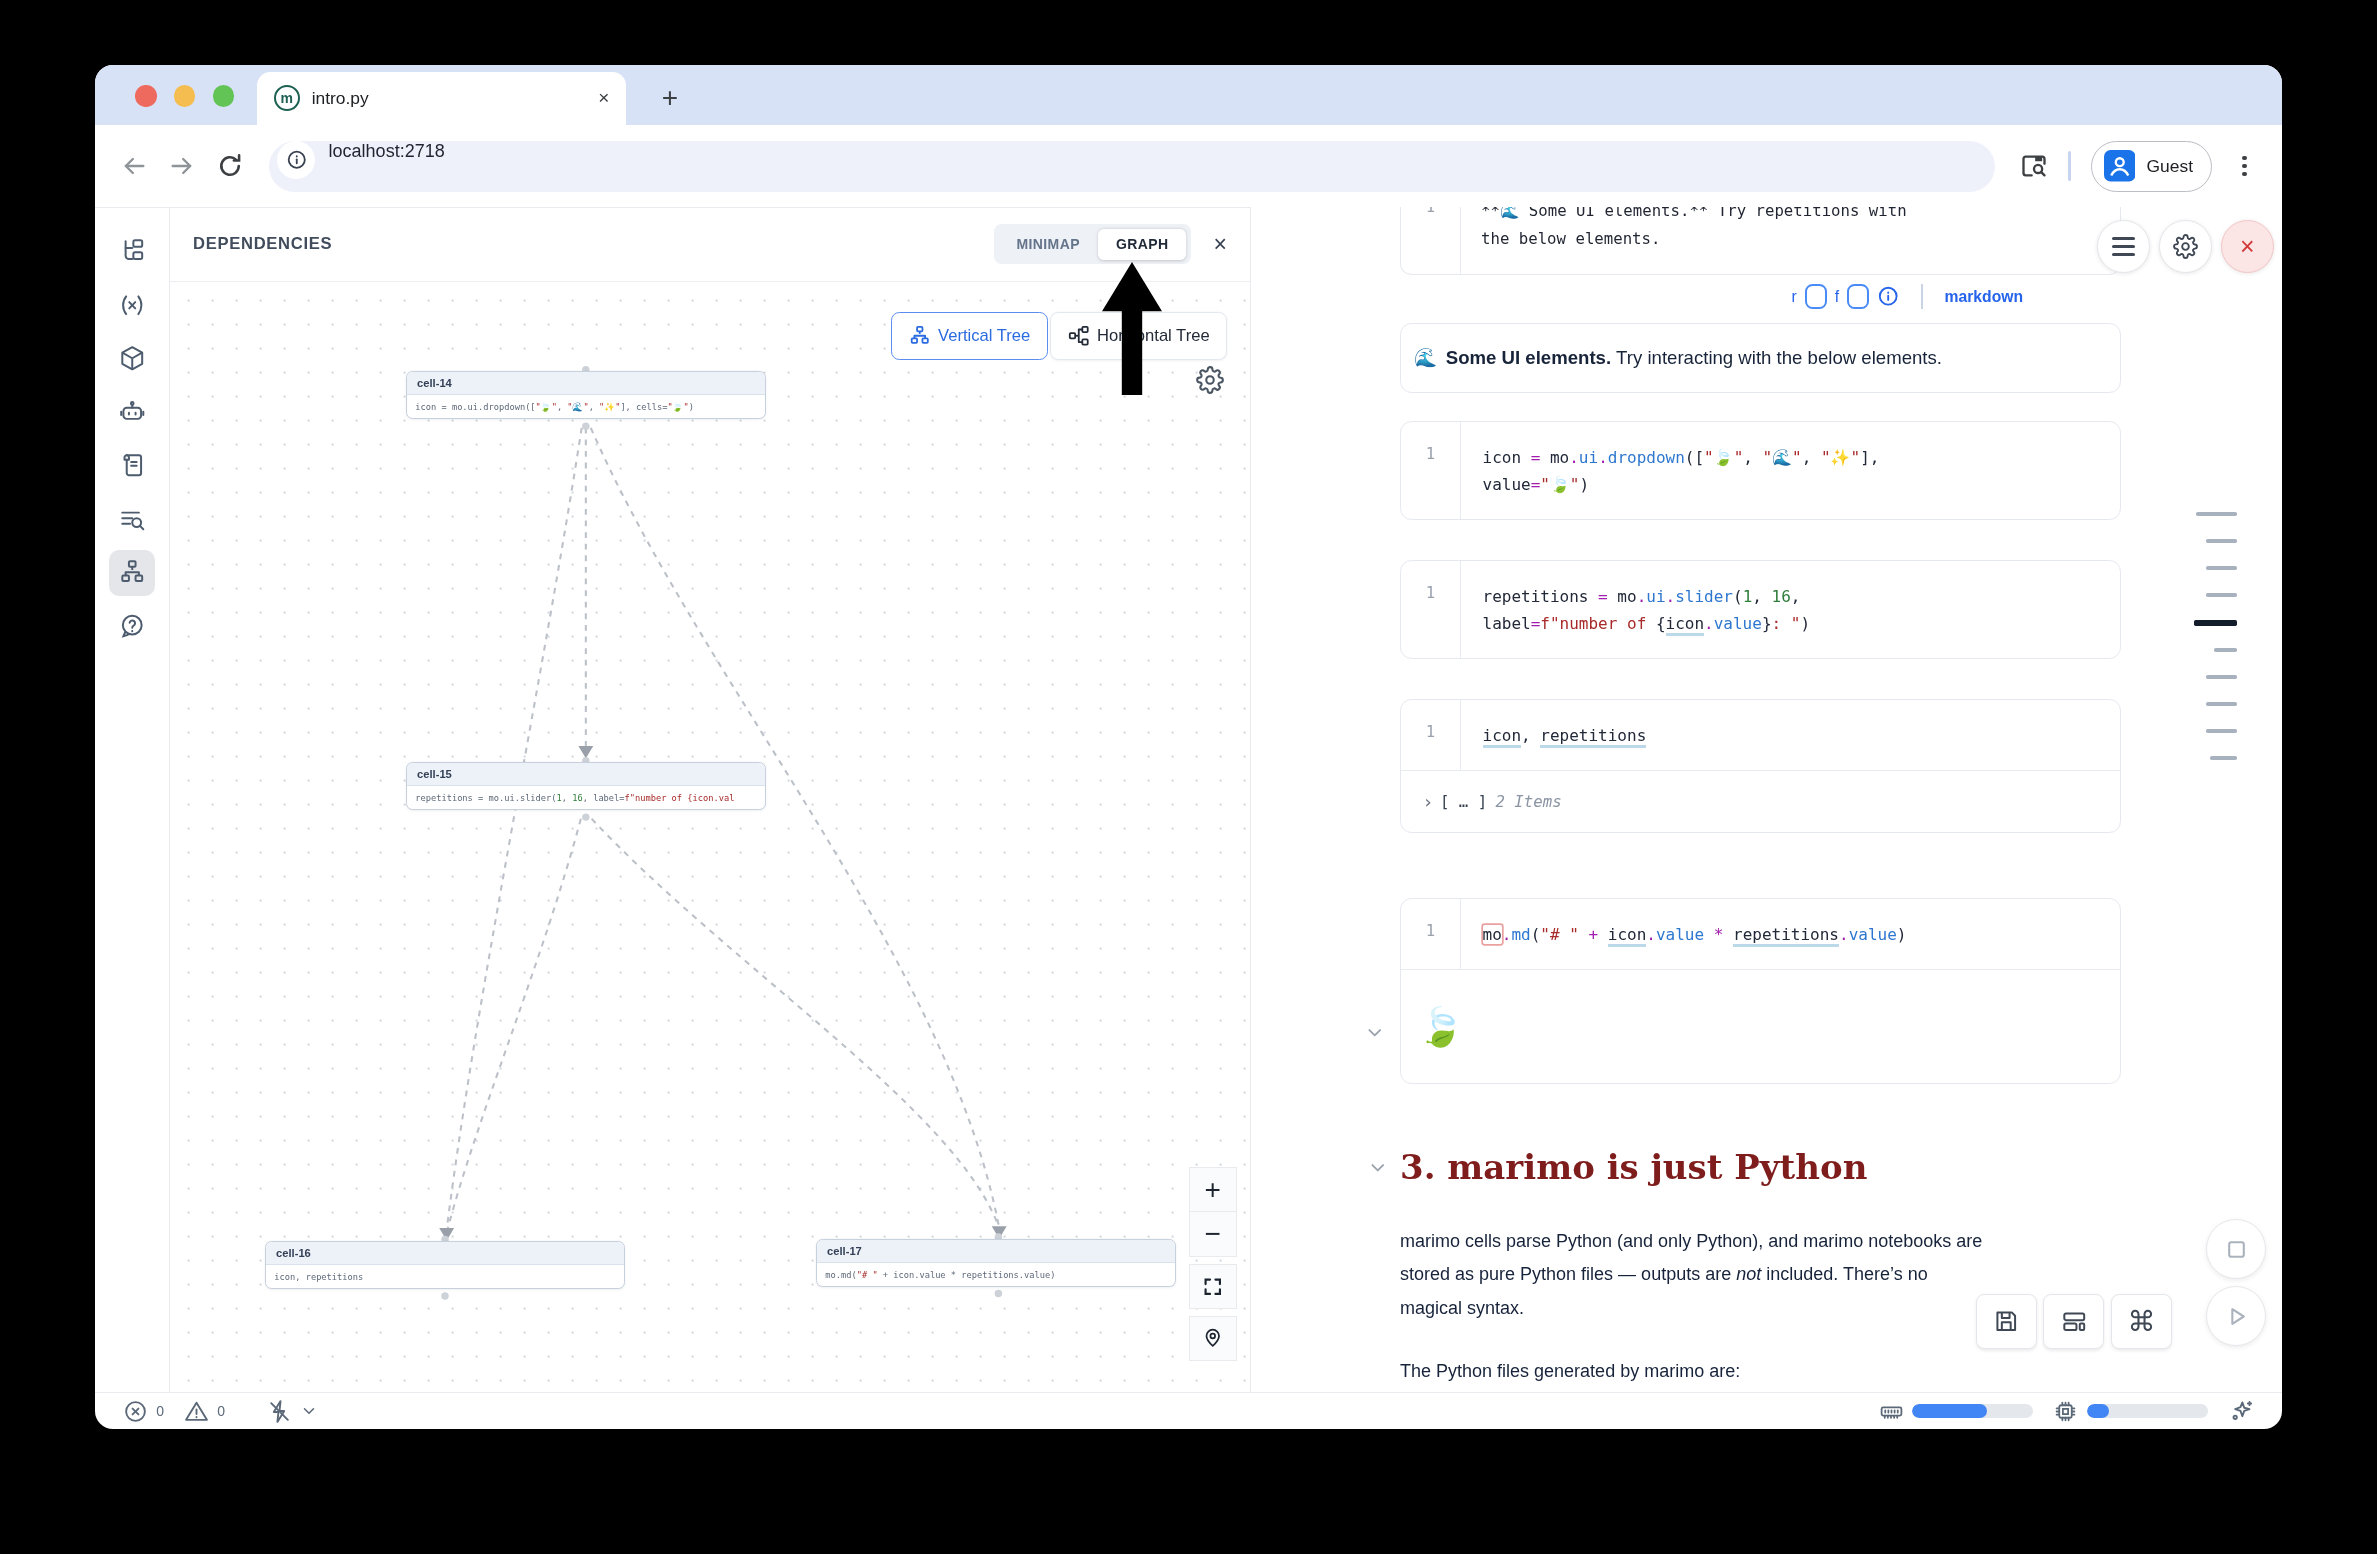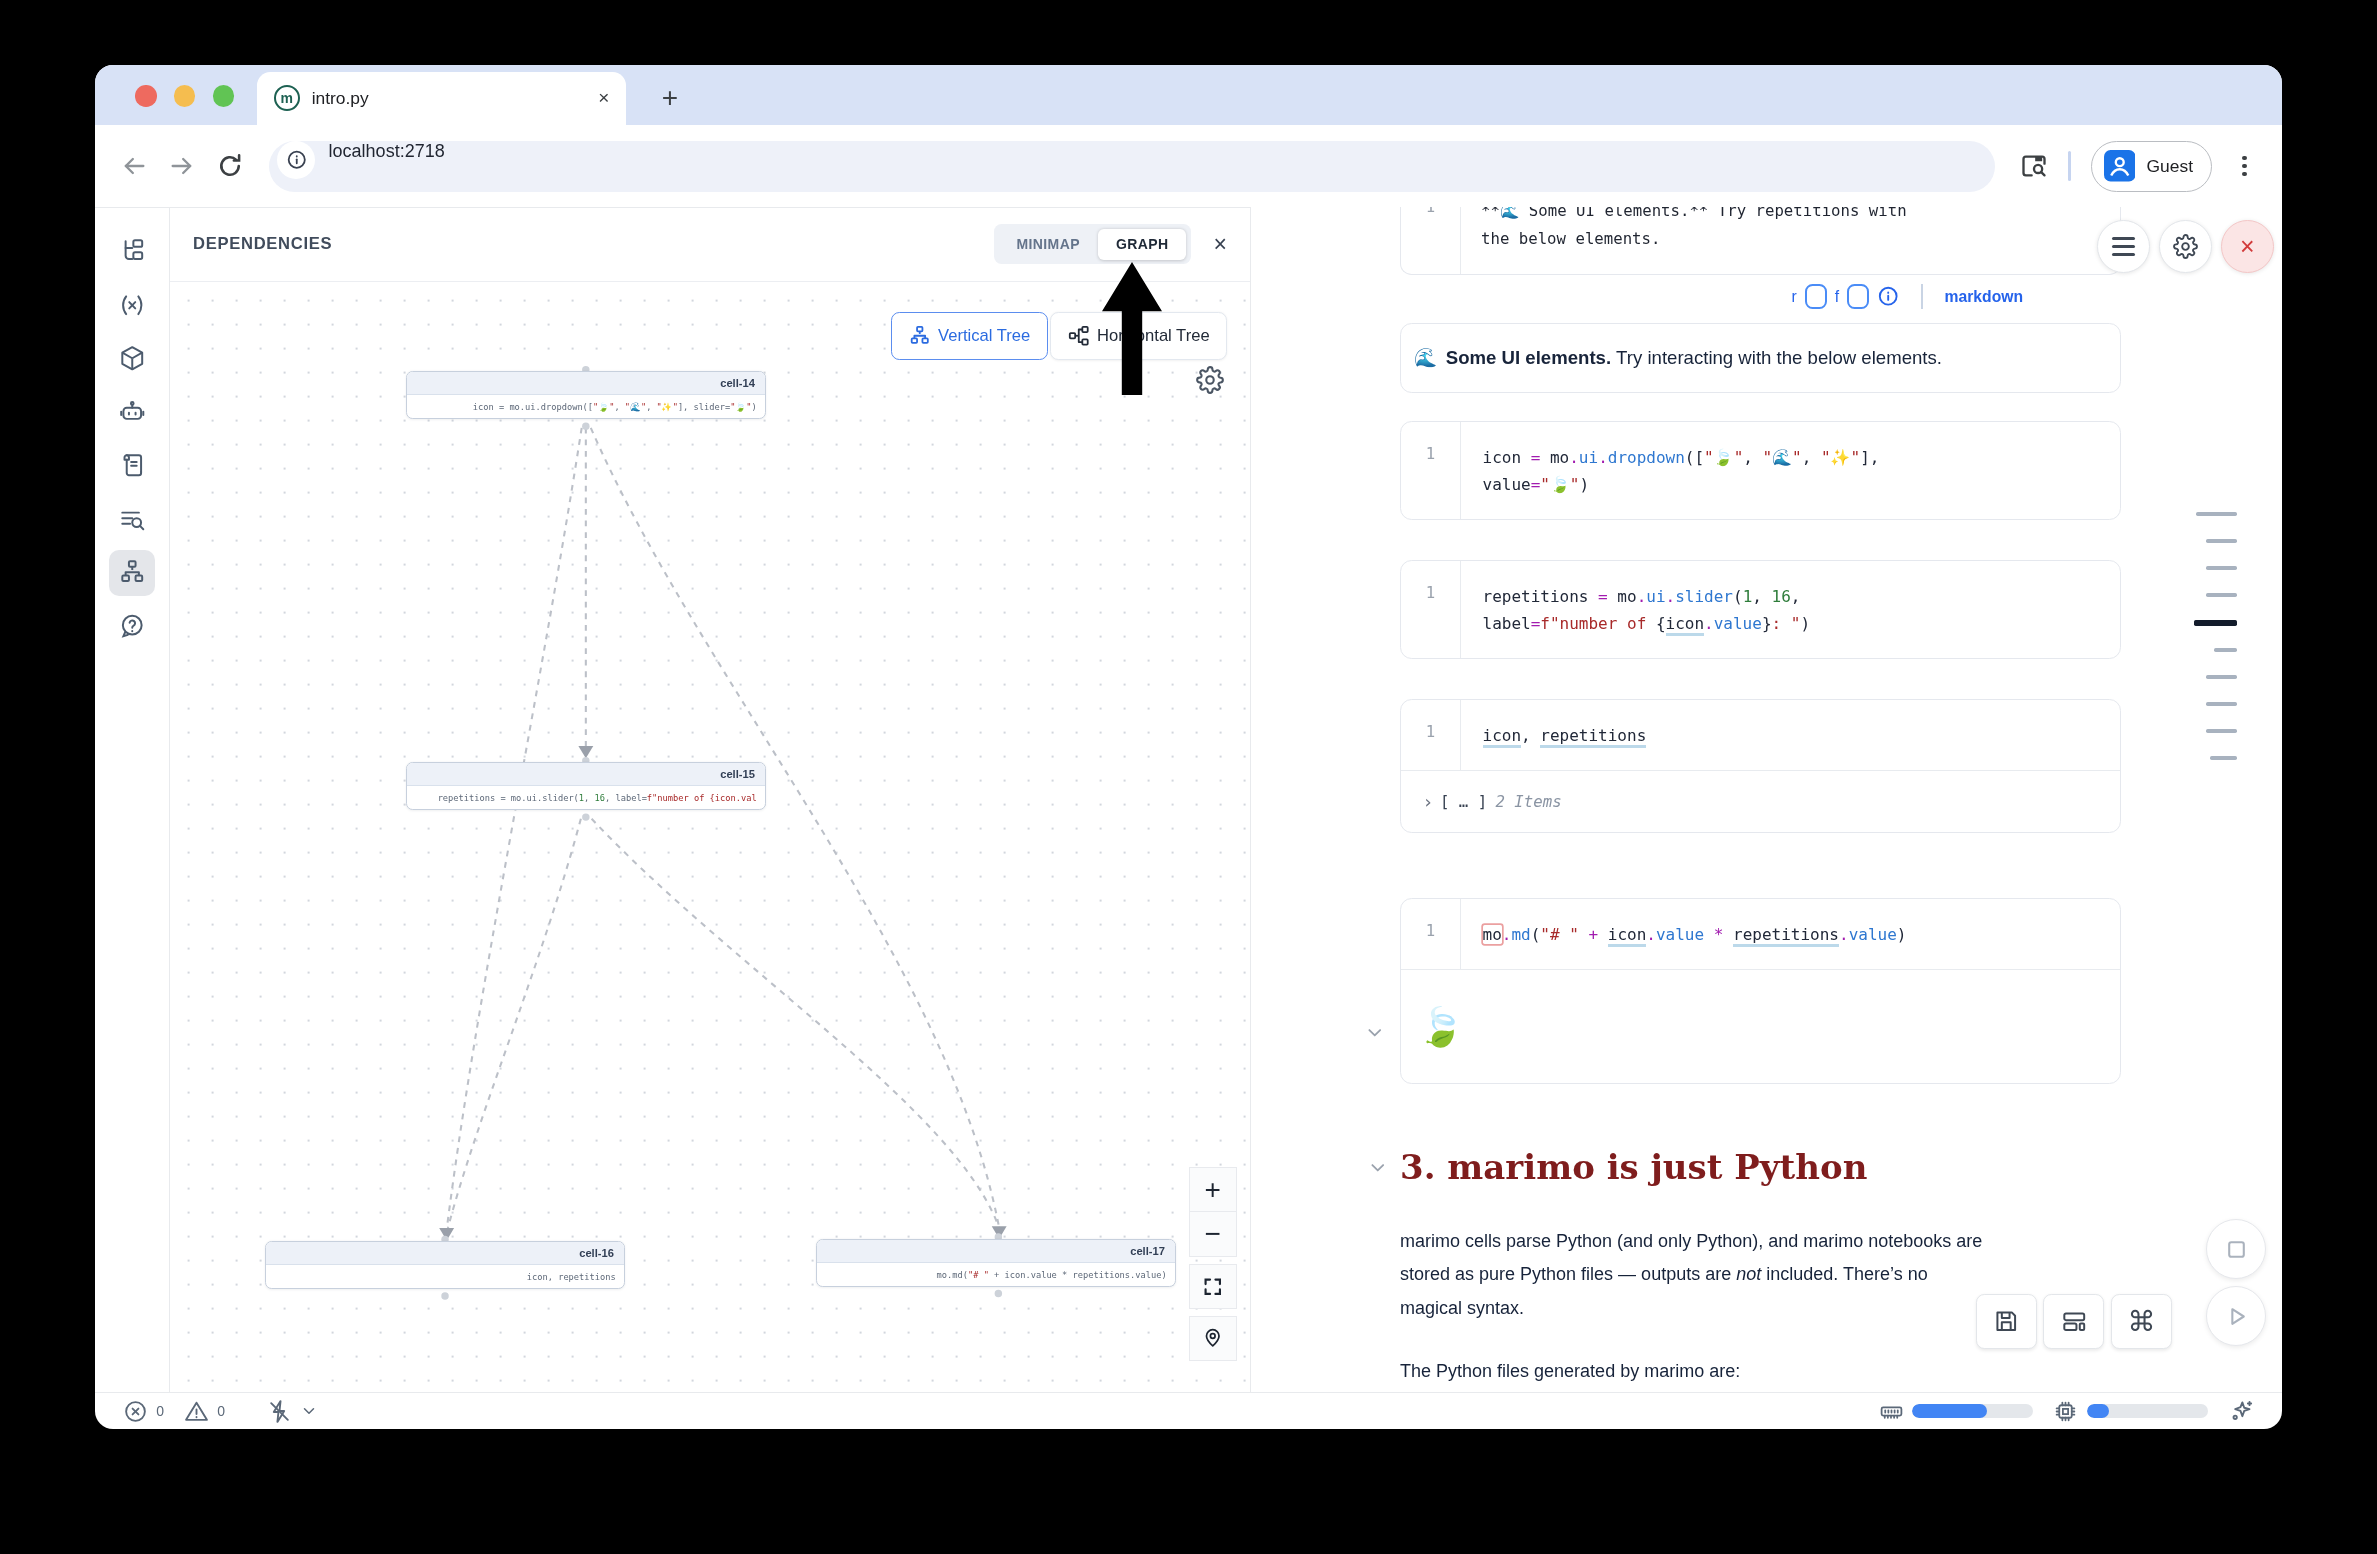--- a/index.html
+++ b/index.html
@@ -56,21 +56,21 @@
   .canvas{flex:1;position:relative;overflow:hidden;
     background-image:radial-gradient(circle,#d2d6dd 1.3px,transparent 1.5px);
     background-size:24px 24px;background-position:6.6px 6.6px;}
   .treebtn{position:absolute;height:48px;border-radius:8.3px;background:#fff;display:flex;
     align-items:center;gap:8px;padding:0 16.6px;font-size:16.6px;box-sizing:border-box;}
   .vt{left:721px;top:30px;border:1.7px solid #5b8def;color:#2b6be0;}
   .ht{left:880px;top:30px;border:1.7px solid #e3e8ef;color:#232b38;box-shadow:0 0.8px 2.5px rgba(0,0,0,.06);}
   .gearbtn{position:absolute;left:1026px;top:84px;color:#4a5563;}
   .edges{position:absolute;left:0;top:0;width:1081px;height:1110px;}
   .node{position:absolute;width:360px;background:#fff;border:1.2px solid #c7d0dd;border-radius:6.6px;
-    overflow:hidden;box-shadow:0 0.8px 2.5px rgba(30,40,60,.07);box-sizing:border-box;text-align:right;}
+    overflow:hidden;box-shadow:0 0.8px 2.5px rgba(30,40,60,.07);box-sizing:border-box;}
   .node-h{background:#edf1f8;padding:5px 10px;font-size:11.2px;font-weight:bold;color:#323f55;
     border-bottom:0.8px solid #d9e1ec;}
   .node-b{padding:6.6px 8.3px;font-family:"DejaVu Sans Mono",monospace;font-size:8.7px;color:#5d6878;
     white-space:nowrap;overflow:hidden;}
   .node-b .tk-p{color:#5d6878}
   .n14{left:236px;top:89px}.n15{left:236px;top:480px}.n16{left:95px;top:959px}.n17{left:646px;top:957px}
   .zoomctl{position:absolute;right:13.3px;bottom:31.5px;display:flex;flex-direction:column;}
   .zbtn{width:48px;height:45px;background:#fafbfc;border:0.8px solid #e8eaee;display:flex;align-items:center;
     justify-content:center;color:#1c2430;font-size:28px;box-sizing:border-box;}
   .zbtn+.zbtn{border-top:none}
@@ -373,21 +373,21 @@
         </div>
         <span class="gearbtn">
           <svg width="28" height="28" viewBox="0 0 24 24" fill="none" stroke="currentColor" stroke-width="1.8" stroke-linejoin="round">
               <circle cx="12" cy="12" r="3.2"></circle>
               <path d="M19.4 15a1.7 1.7 0 0 0 .34 1.87l.06.06a2 2 0 1 1-2.83 2.83l-.06-.06a1.7 1.7 0 0 0-1.87-.34 1.7 1.7 0 0 0-1 1.55V21a2 2 0 1 1-4 0v-.09a1.7 1.7 0 0 0-1-1.55 1.7 1.7 0 0 0-1.87.34l-.06.06a2 2 0 1 1-2.83-2.83l.06-.06a1.7 1.7 0 0 0 .34-1.87 1.7 1.7 0 0 0-1.55-1H3a2 2 0 1 1 0-4h.09a1.7 1.7 0 0 0 1.55-1 1.7 1.7 0 0 0-.34-1.87l-.06-.06a2 2 0 1 1 2.83-2.83l.06.06a1.7 1.7 0 0 0 1.87.34h.09a1.7 1.7 0 0 0 1-1.55V3a2 2 0 1 1 4 0v.09a1.7 1.7 0 0 0 1 1.55 1.7 1.7 0 0 0 1.87-.34l.06-.06a2 2 0 1 1 2.83 2.83l-.06.06a1.7 1.7 0 0 0-.34 1.87v.09a1.7 1.7 0 0 0 1.55 1H21a2 2 0 1 1 0 4h-.09a1.7 1.7 0 0 0-1.55 1z"></path>
             </svg>
         </span>
 
         <div class="node n14">
           <div class="node-h">cell-14</div>
-          <div class="node-b"><span class="tk-p">icon = mo.ui.dropdown([</span><span class="tk-s">"🍃"</span><span class="tk-p">, </span><span class="tk-s">"🌊"</span><span class="tk-p">, </span><span class="tk-s">"✨"</span><span class="tk-p">], slider=</span><span class="tk-s">"🍃"</span><span class="tk-p">)</span></div>
+          <div class="node-b"><span class="tk-p">icon = mo.ui.dropdown([</span><span class="tk-s">"🍃"</span><span class="tk-p">, </span><span class="tk-s">"🌊"</span><span class="tk-p">, </span><span class="tk-s">"✨"</span><span class="tk-p">], cells=</span><span class="tk-s">"🍃"</span><span class="tk-p">)</span></div>
         </div>
         <div class="node n15">
           <div class="node-h">cell-15</div>
           <div class="node-b"><span class="tk-p">repetitions = mo.ui.slider(</span><span class="tk-n">1</span><span class="tk-p">, </span><span class="tk-n">16</span><span class="tk-p">, label=</span><span class="tk-s">f"number of {icon.val</span></div>
         </div>
         <div class="node n16">
           <div class="node-h">cell-16</div>
           <div class="node-b"><span class="tk-p">icon, repetitions</span></div>
         </div>
         <div class="node n17">

